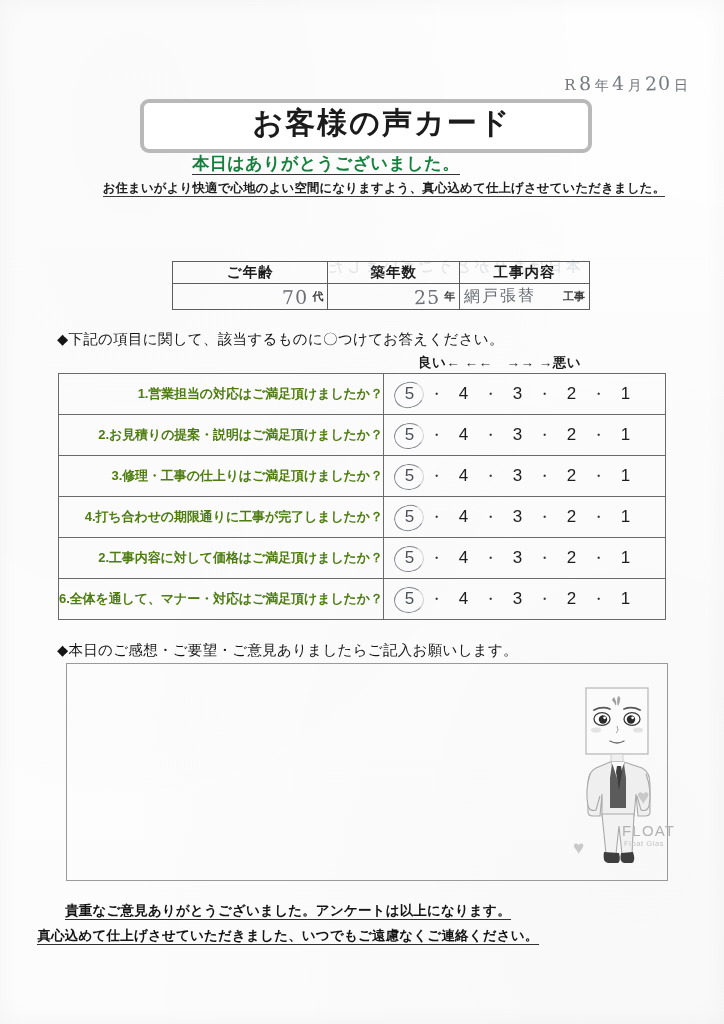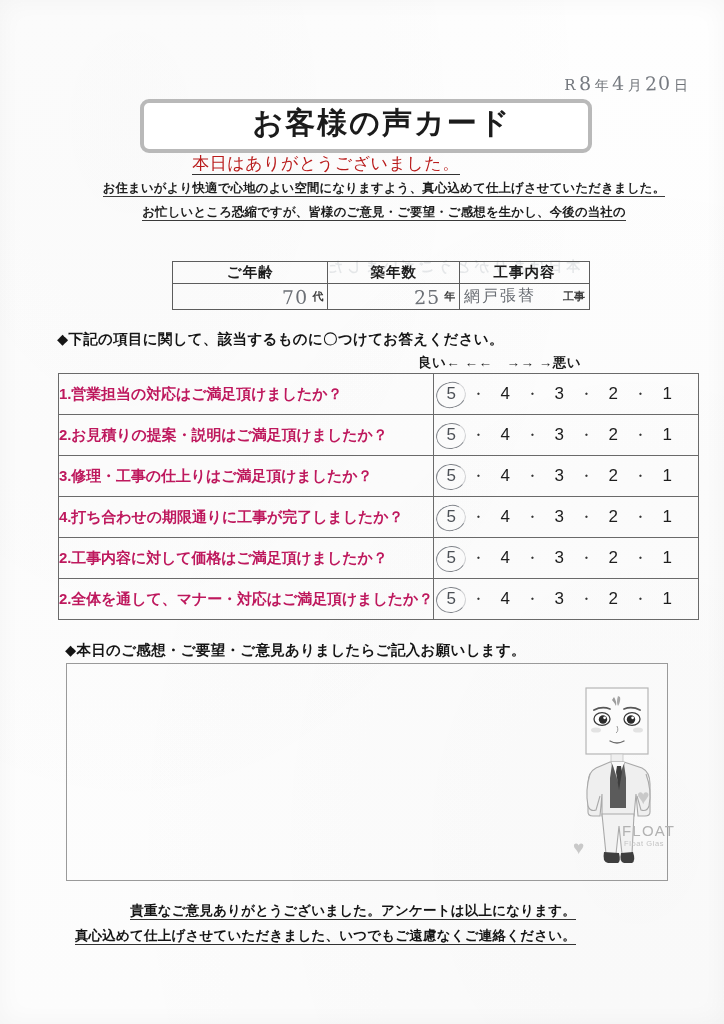--- a/index.html
+++ b/index.html
@@ -96,22 +96,22 @@
     z-index: 11;
     margin-left: 20px;
   }
   .subtitle {
     position: absolute;
     left: 0;
     top: 152px;
     width: 652px;
     text-align: center;
     font-size: 17px;
-    font-weight: normal;
-    color: #b91c1c;
+    font-weight: bold;
+    color: #15803d;
     letter-spacing: 0.5px;
     z-index: 11;
   }
   .subtitle span {
     border-bottom: 1.6px solid #333;
     padding-bottom: 1px;
   }
 
   
   .intro {
@@ -214,27 +214,27 @@
     font-size: 16px;
     color: #6a6e74;
     letter-spacing: 2px;
     transform: rotate(-1deg);
   }
 
   
   .sec-head {
     position: absolute;
     font-size: 14.5px;
-    font-weight: bold;
+    font-weight: normal;
     color: #151515;
     letter-spacing: 0.3px;
     z-index: 11;
   }
   #sec-head-q { left: 57px; top: 330px; }
-  #sec-head-c { left: 65px; top: 641px; }
+  #sec-head-c { left: 57px; top: 641px; }
 
   
   .scale-legend {
     position: absolute;
     left: 418px;
     top: 354px;
     font-size: 13.5px;
     font-weight: bold;
     color: #1b1b1b;
     letter-spacing: 0.5px;
@@ -252,26 +252,27 @@
     z-index: 8;
   }
   .q-table td {
     border: 1.5px solid #6a6a6a;
     height: 40px;
     padding: 0;
     background: transparent;
   }
   .q-text {
     width: 310px;
-    font-size: 15px;
-    font-weight: bold;
-    color: #be185d;
+    font-size: 13px;
+    font-weight: bold;
+    color: #4d7c0f;
     padding-left: 7px;
     letter-spacing: -0.1px;
     white-space: nowrap;
+    text-align: right;
   }
   .q-scale {
     position: relative;
   }
   .scale-row {
     display: flex;
     align-items: center;
     justify-content: center;
     gap: 0;
     height: 40px;
@@ -357,21 +358,21 @@
   }
   #heart-right { left: 637px; top: 786px; font-size: 21px; }
   #heart-left  { left: 573px; top: 838px; font-size: 19px; }
 
   
   .footer {
     position: absolute;
     left: 0;
     top: 898px;
     width: 576px;
-    text-align: right;
+    text-align: center;
     z-index: 11;
   }
   .footer-line {
     font-size: 13.5px;
     font-weight: bold;
     color: #141414;
     line-height: 25px;
     letter-spacing: 0.2px;
   }
   .footer-line span {
@@ -397,21 +398,20 @@
   </div>
 
   <div class="title-box"></div>
   <div class="title-text">お客様の声カード</div>
   <div class="subtitle">
     <span>本日はありがとうございました。</span>
   </div>
 
   <div class="intro">
     <div class="intro-line"><span>お住まいがより快適で心地のよい空間になりますよう、真心込めて仕上げさせていただきました。</span></div>
-    <div class="intro-line"><span>お忙しいところ恐縮ですが、皆様のご意見・ご要望・ご感想を生かし、今後の当社の</span></div>
   </div>
 
   <div class="bleed">
     <div class="bleed-row">本日はありがとうございました</div>
   </div>
 
   <table class="info-table">
     <tbody>
         <tr>
       <td class="hdr" style="width:156px">ご年齢</td>
@@ -520,21 +520,21 @@
               <span class="dot">・</span>
               <span class="opt"><span>3</span></span>
               <span class="dot">・</span>
               <span class="opt"><span>2</span></span>
               <span class="dot">・</span>
               <span class="opt"><span>1</span></span>
             </div>
           </td>
         </tr>
         <tr>
-          <td class="q-text">2.全体を通して、マナー・対応はご満足頂けましたか？</td>
+          <td class="q-text">6.全体を通して、マナー・対応はご満足頂けましたか？</td>
           <td class="q-scale">
             <div class="scale-row">
               <span class="opt circled"><span>5</span><span class="ring" style="transform: rotate(-6deg);"></span></span>
               <span class="dot">・</span>
               <span class="opt"><span>4</span></span>
               <span class="dot">・</span>
               <span class="opt"><span>3</span></span>
               <span class="dot">・</span>
               <span class="opt"><span>2</span></span>
               <span class="dot">・</span>

